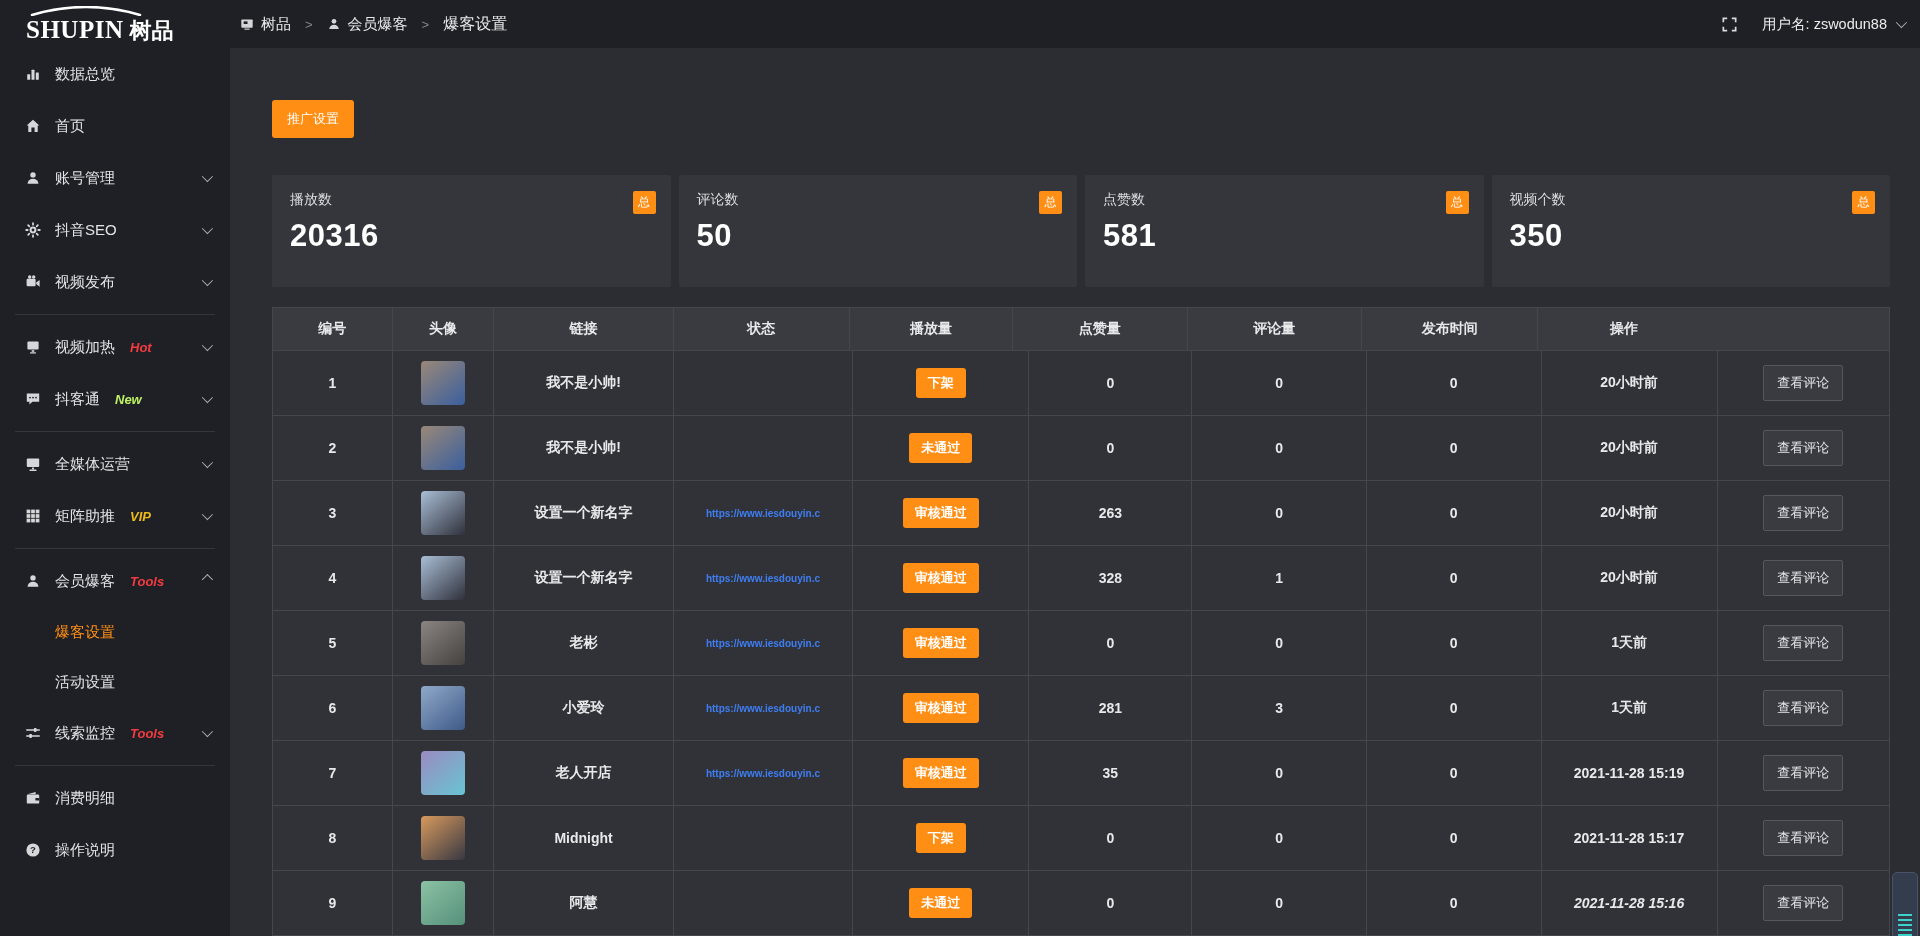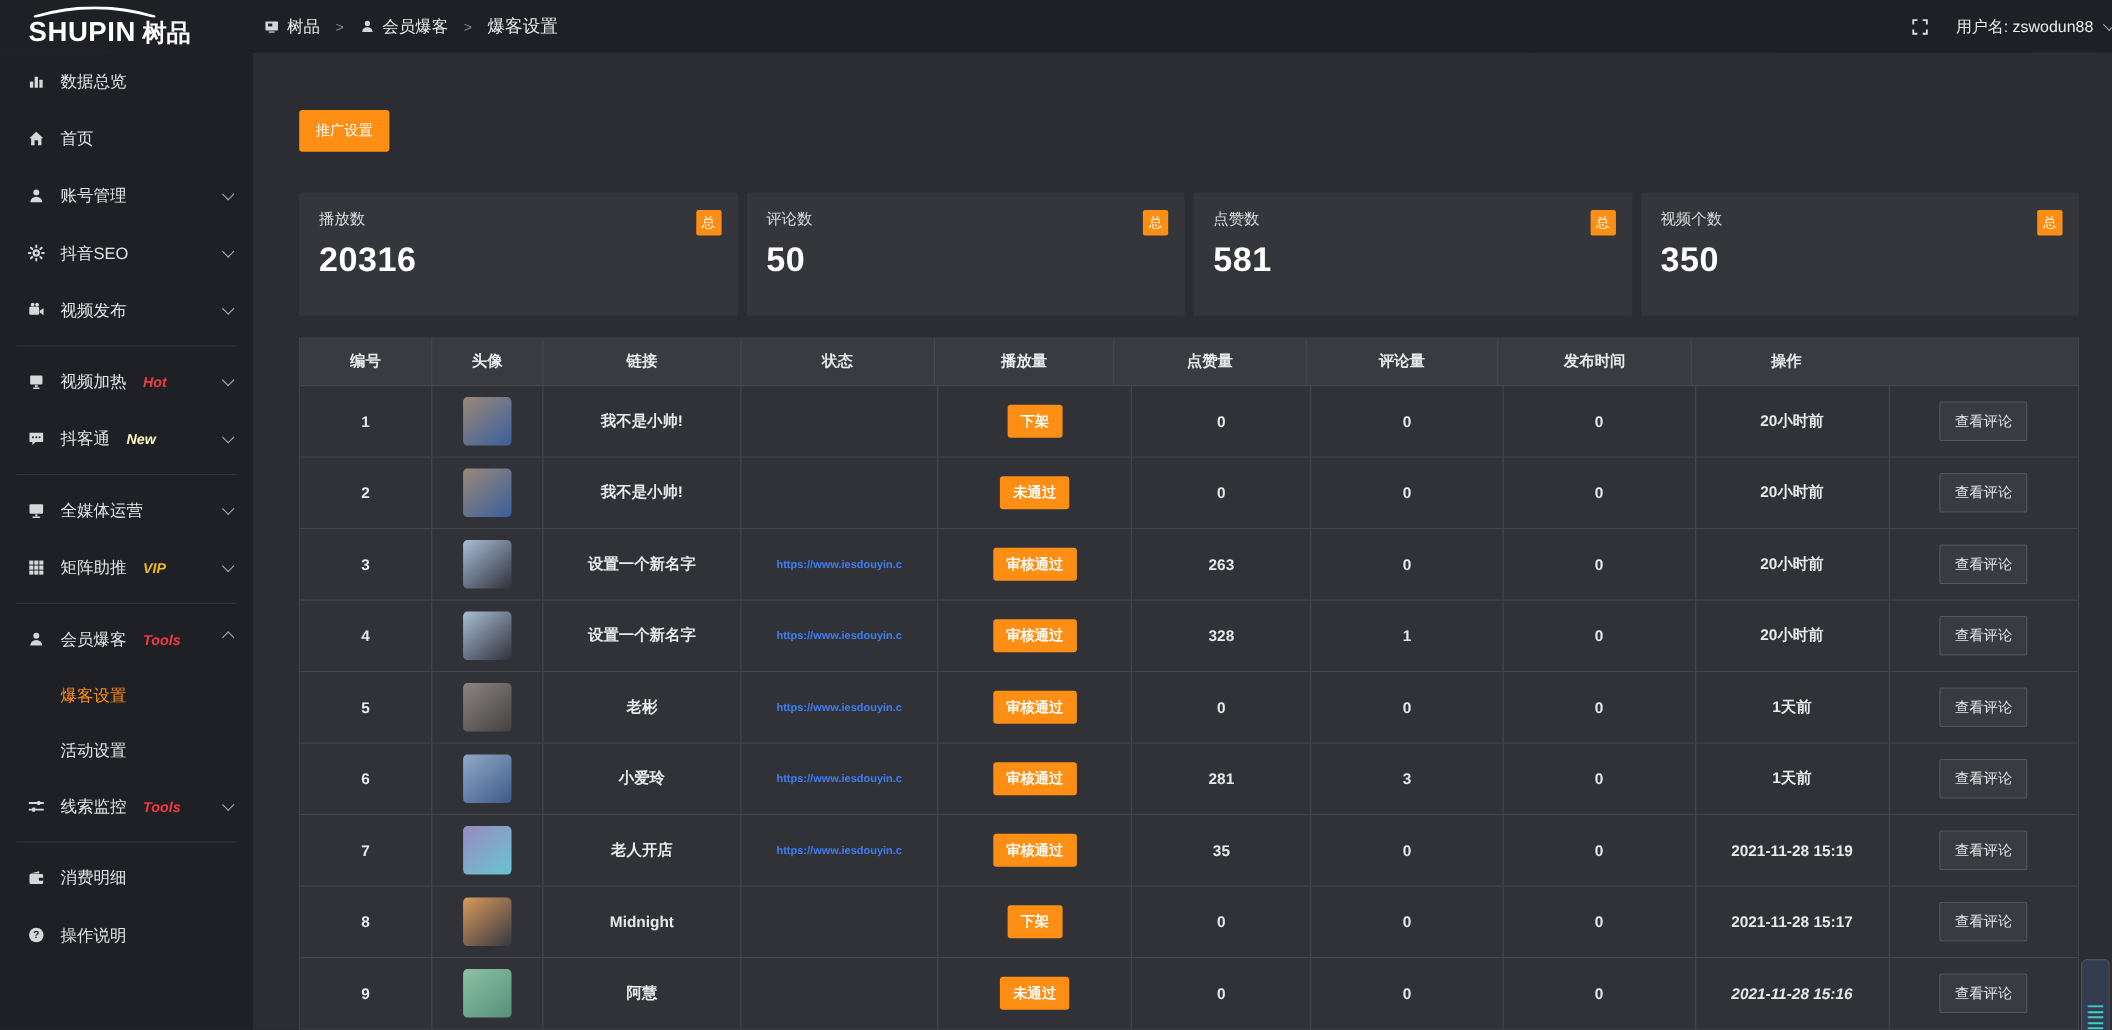--- a/index.html
+++ b/index.html
@@ -8,30 +8,30 @@
     --card-bg:#35363b; --thead-bg:#3a3b41; --row-bg:#313237; --line:#46474d;
   }
   html,body{margin:0;padding:0;width:1920px;height:936px;overflow:hidden;
     background:var(--content-bg);font-family:"Liberation Sans","DejaVu Sans",sans-serif;}
   
   .topbar{position:fixed;top:0;left:0;right:0;height:48px;background:var(--topbar-bg);
     display:flex;align-items:center;z-index:10;}
   .logo{width:230px;min-width:230px;height:48px;display:flex;flex-direction:column;
     justify-content:center;padding-left:26px;box-sizing:border-box;cursor:pointer;}
   .logo-arc{display:block;margin-bottom:1px;}
-  .logo-row{display:flex;align-items:baseline;gap:6px;line-height:1;}
+  .logo-row{display:flex;align-items:baseline;gap:6px;line-height:1;font-family:Liberation Serif, serif;}
   .logo-en{font-size:25px;font-weight:bold;color:#fff;letter-spacing:.5px;}
   .logo-cn{font-size:22px;font-weight:bold;color:#fff;}
   .breadcrumb{margin-left:10px;display:flex;align-items:center;color:#e9eaec;font-size:15px;}
   .bc-item{display:inline-flex;align-items:center;gap:7px;cursor:pointer;}
   .bc-item.current{font-size:16px;cursor:default;}
   .bc-sep{color:#83848a;font-size:13px;margin:0 14px;}
   .bc-ico{display:inline-flex;color:#d4d5d9;}
   .topbar-right{margin-left:auto;display:flex;align-items:center;gap:24px;
-    color:#eceded;}
+    padding-right:16px;color:#eceded;}
   .fs-btn{display:inline-flex;cursor:pointer;color:#d9dadd;}
   .user{display:inline-flex;align-items:center;gap:9px;font-size:14.5px;cursor:pointer;}
   .chev{display:inline-block;width:7px;height:7px;border-right:1.5px solid #a9aab0;
     border-bottom:1.5px solid #a9aab0;}
   .chev.down{transform:rotate(45deg) translateY(-2px);}
   .chev.up{transform:rotate(-135deg) translateY(2px);}
   
   .sidebar{position:fixed;top:48px;left:0;width:230px;bottom:0;background:var(--sidebar-bg);overflow:hidden;}
   .side-item{height:52px;display:flex;align-items:center;padding:0 20px 0 25px;
     color:#e3e4e7;font-size:15px;cursor:pointer;}
@@ -202,21 +202,21 @@
         <svg width="16" height="16" viewBox="0 0 16 16" fill="currentColor">
           <path d="M1.8 2.4h12.4v8.4H7.4l-3 2.8v-2.8H1.8Z"></path>
           <g fill="#1f2025">
             <circle cx="5" cy="6.6" r=".9"></circle>
             <circle cx="8" cy="6.6" r=".9"></circle>
             <circle cx="11" cy="6.6" r=".9"></circle>
           </g>
         </svg>
       </span>
       <span class="s-label">抖客通</span>
-      <span class="s-badge" style="color: #fef9c3;">New</span>
+      <span class="s-badge" style="color: #bef264;">New</span>
       <i class="chev down"></i>
     </div>
     <div class="side-divider"></div>
     <div class="side-item">
       <span class="s-icon">
         <svg width="16" height="16" viewBox="0 0 16 16" fill="currentColor">
           <rect x="1.8" y="2.4" width="12.4" height="8.6" rx="1"></rect>
           <rect x="7" y="11.6" width="2" height="1.8"></rect>
           <rect x="4.4" y="13.6" width="7.2" height="1.3" rx=".6"></rect>
         </svg>

